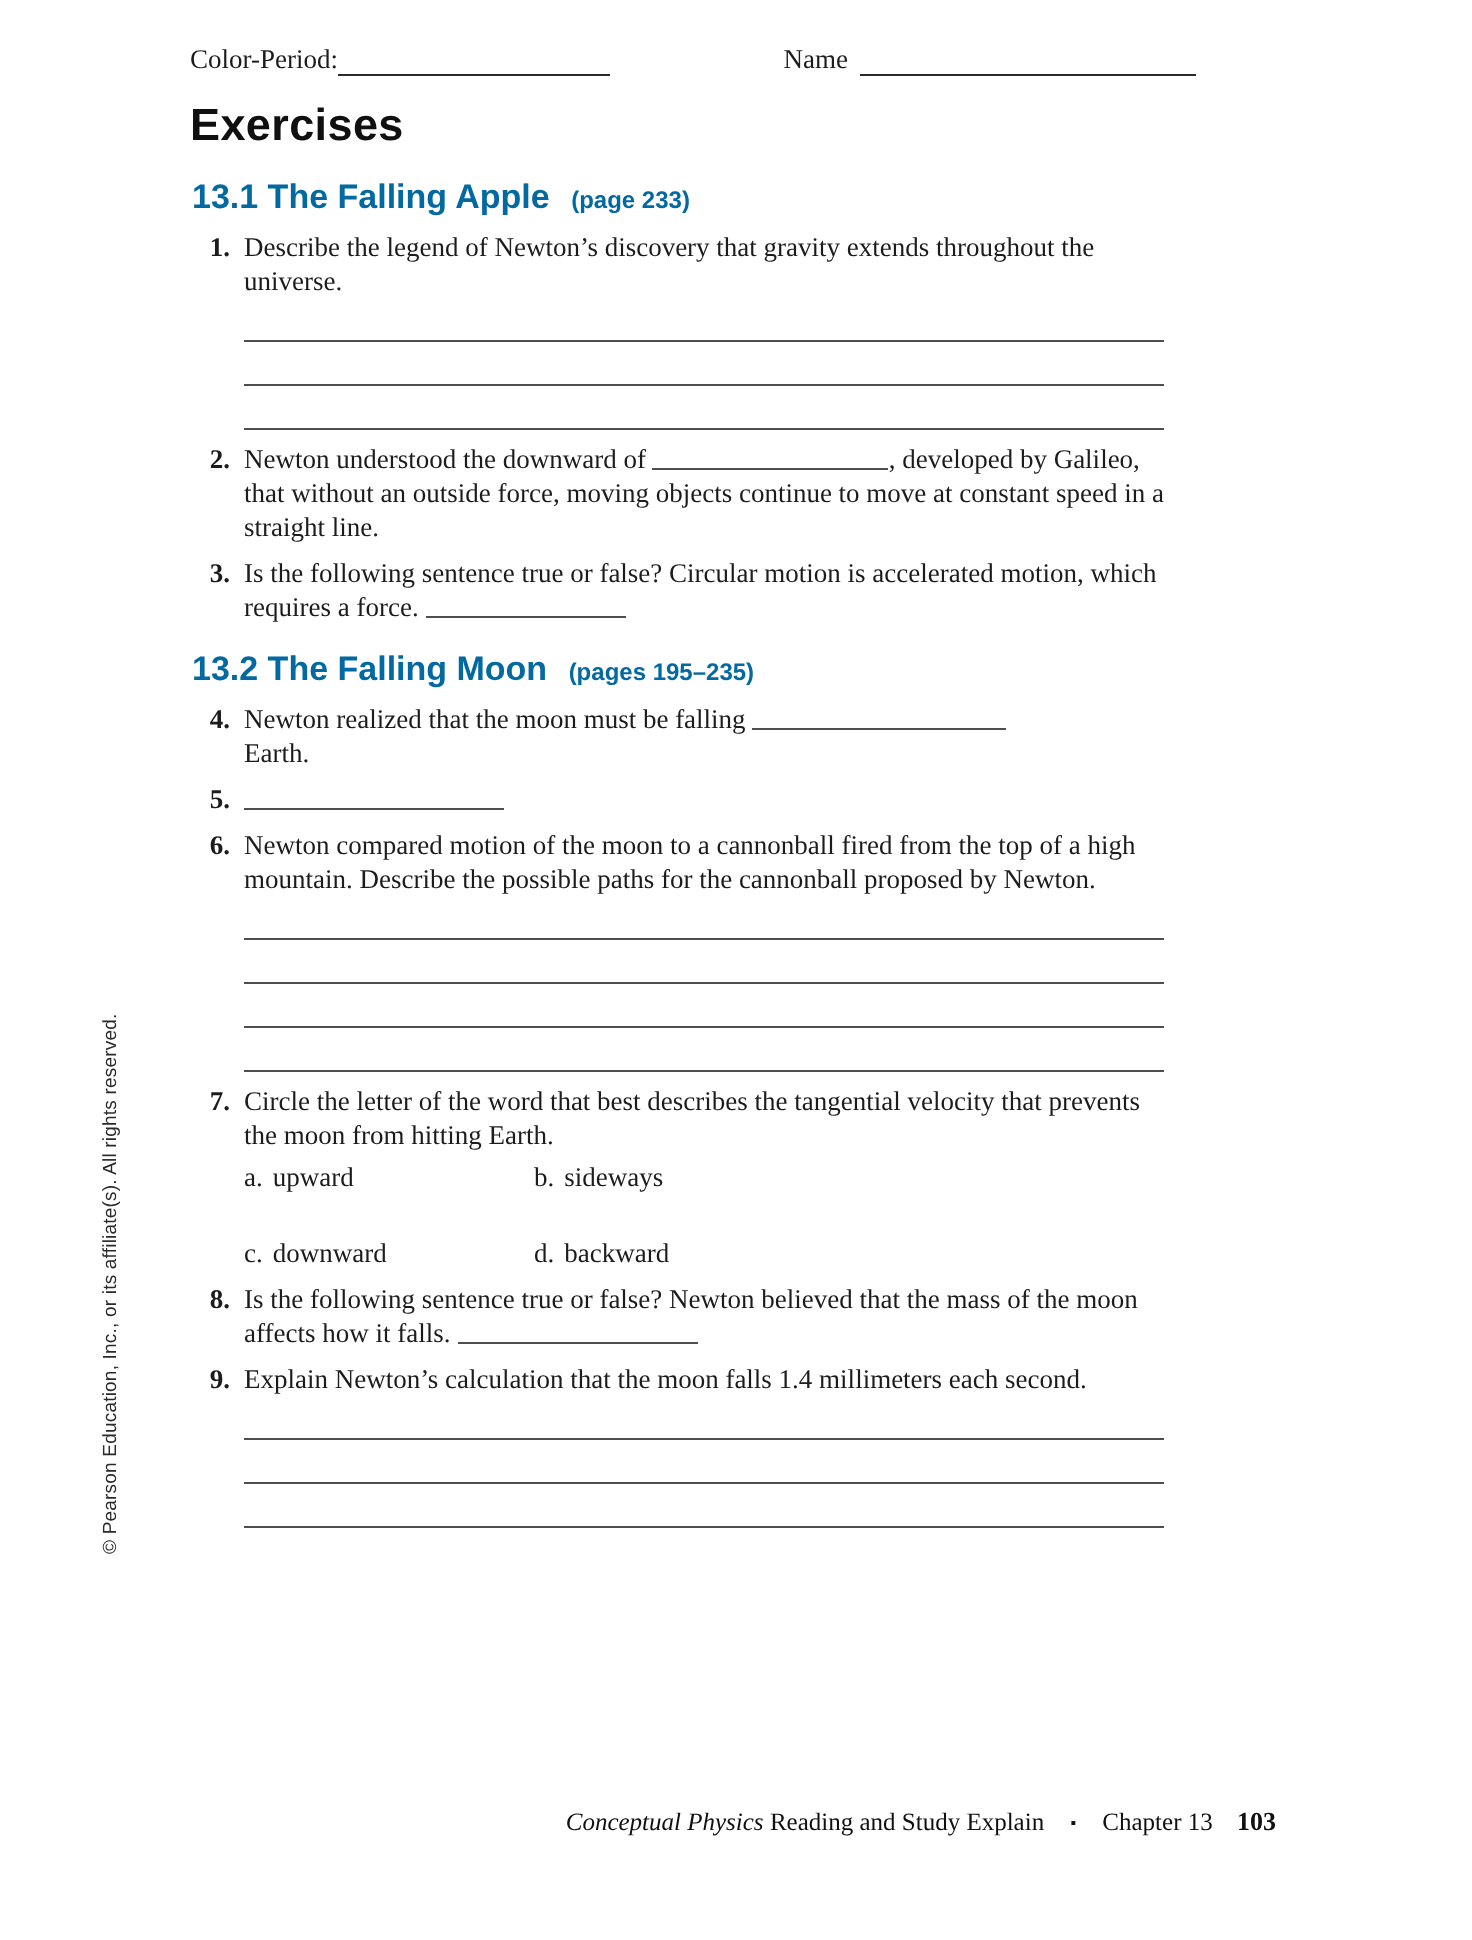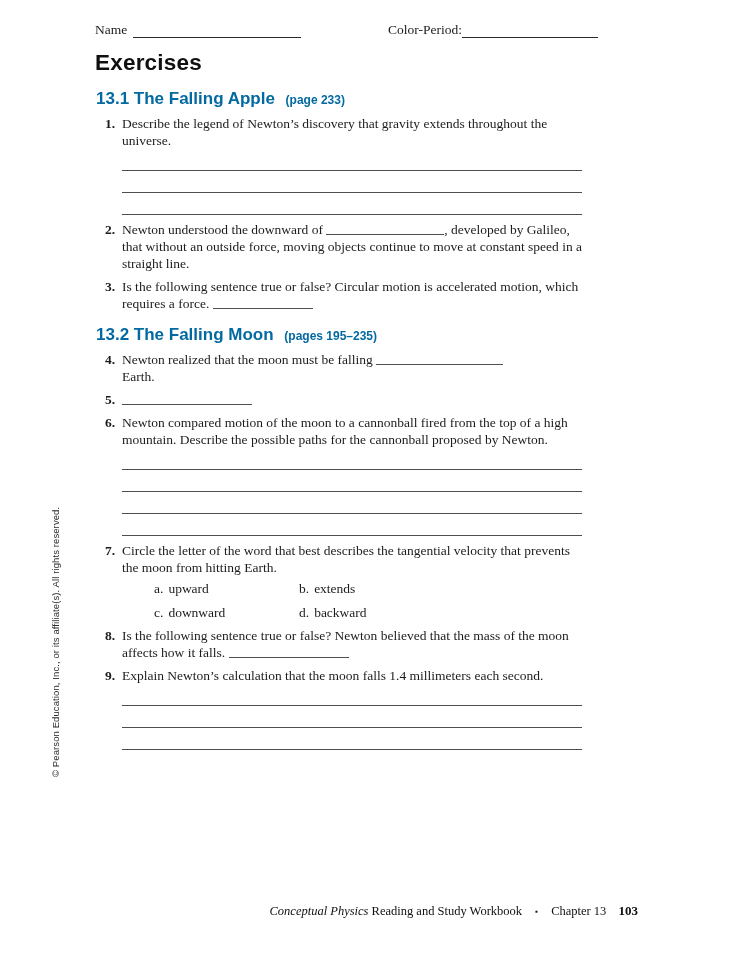--- a/index.html
+++ b/index.html
@@ -35,21 +35,21 @@
   .q-body { width:462px; }
 
   .answer-lines { margin-top:9px; }
   .answer-line { height:21px; border-bottom:1px solid #4f4f4f; width:460px; }
   .answer-lines .answer-line:first-child { height:12px; }
 
   .inline-blank { display:inline-block; border-bottom:1px solid #4f4f4f; height:11px; vertical-align:-1px; }
   .w100 { width:100px; } .w118 { width:118px; } .w120 { width:120px; }
   .w127 { width:127px; } .w130 { width:130px; }
 
-  .choices { display:grid; grid-template-columns:145px 200px; row-gap:7px; margin-top:4px;margin-left:32px; }
+  .choices { display:grid; grid-template-columns:145px 200px; row-gap:21px; margin-top:4px; }
   .choice .c-label { margin-right:5px; }
 
   .copyright {
     position:absolute; left:50px; top:777px;
     transform:rotate(-90deg); transform-origin:0 0;
     font-family:"Liberation Sans", sans-serif; font-size:9.5px;
     color:#2a2a2a; white-space:nowrap; letter-spacing:0.1px;
   }
 
   .footer {
@@ -60,26 +60,26 @@
   .footer .sep { display:inline-block; font-size:8px; margin:0 10px; vertical-align:1.5px; }
   .footer .pagenum { font-weight:bold; font-size:13px; margin-left:9px;text-align:center; }
 </style>
 </head>
 <body>
 
 <div class="content">
 
   <div class="header-row">
     <span class="hgroup">
+      <span>Color-Period:</span>
+      <span class="hline cp-line"></span>
+    </span>
+    <span class="hgroup">
       <span>Name</span>
       <span class="hline name-line"></span>
-    </span>
-    <span class="hgroup">
-      <span>Color-Period:</span>
-      <span class="hline cp-line"></span>
     </span>
   </div>
 
 
   <h1 class="exercises">Exercises</h1>
 
   <h2 class="section">
     <span>13.1 The Falling Apple</span>
     <span class="page-ref">(page 233)</span>
   </h2>
@@ -145,21 +145,21 @@
       </div>
     </div>
   </div>
 
   <div class="question">
     <div class="q-num">7.</div>
     <div class="q-body">
       <span>Circle the letter of the word that best describes the tangential velocity that prevents the moon from hitting Earth.</span>
       <div class="choices">
         <span class="choice"><span class="c-label">a.</span><span>upward</span></span>
-        <span class="choice"><span class="c-label">b.</span><span>extends</span></span>
+        <span class="choice"><span class="c-label">b.</span><span>sideways</span></span>
         <span class="choice"><span class="c-label">c.</span><span>downward</span></span>
         <span class="choice"><span class="c-label">d.</span><span>backward</span></span>
       </div>
     </div>
   </div>
 
   <div class="question">
     <div class="q-num">8.</div>
     <div class="q-body">
       <span>Is the following sentence true or false? Newton believed that the mass of the moon affects how it falls.</span>
@@ -178,17 +178,17 @@
       </div>
     </div>
   </div>
 
 </div>
 
 <div class="copyright">© Pearson Education, Inc., or its affiliate(s). All rights reserved.</div>
 
 <div class="footer">
   <span class="italic">Conceptual Physics</span>
-  <span>Reading and Study Workbook</span>
+  <span>Reading and Study Explain</span>
   <span class="sep">▪</span>
   <span>Chapter 13</span>
   <span class="pagenum">103</span>
 </div>
 
 </body></html>

